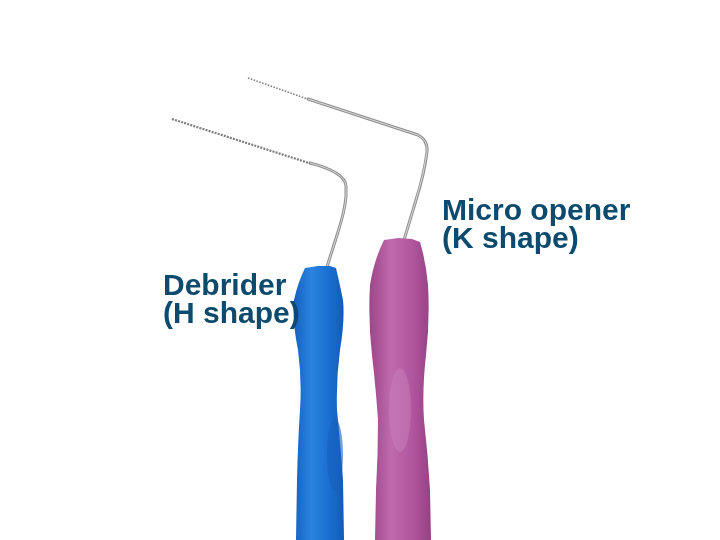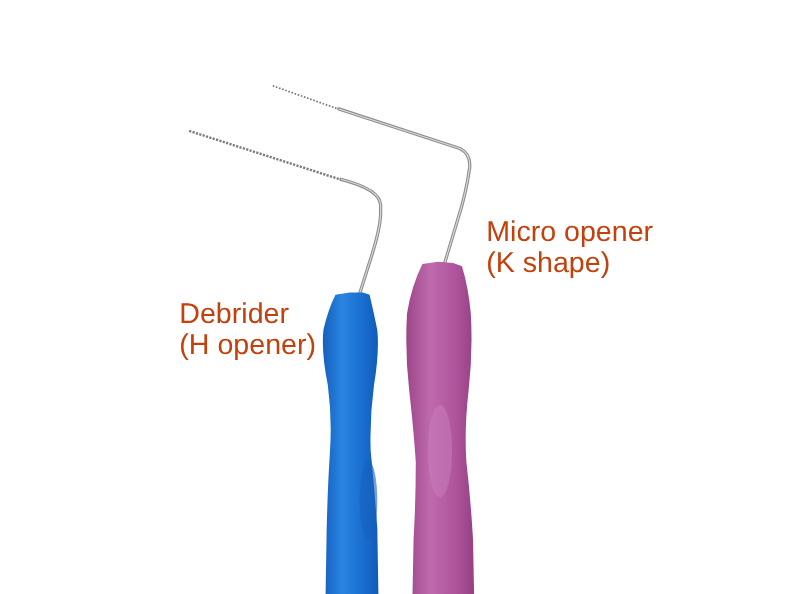--- a/index.html
+++ b/index.html
@@ -1,18 +1,18 @@
 <!DOCTYPE html>
 <html><head>
   <meta charset="utf-8">
   <style>
     html, body { margin: 0; padding: 0; background: #ffffff; }
     body { width: 720px; height: 540px; position: relative; overflow: hidden; font-family: "Liberation Sans", sans-serif; }
     .canvas { position: absolute; left: 0; top: 0; width: 720px; height: 540px; }
-    .label { position: absolute; color: #c2410c; font-size: 26px; line-height: 28px; white-space: nowrap; }
+    .label { position: absolute; color: #0c4a6e; font-size: 30px; line-height: 28px; white-space: nowrap; font-weight: bold; }
     .label-debrider { left: 163px; top: 271px; text-align: left; }
     .label-micro { left: 442px; top: 196px; text-align: left; }
     .label span { display: block; }
   </style>
 </head>
 <body>
 
 <svg class="canvas" viewBox="0 0 720 540" xmlns="http://www.w3.org/2000/svg">
   <defs>
     <linearGradient id="blueGrad" x1="0" x2="1" y1="0" y2="0">
@@ -43,19 +43,19 @@
     <path d="M308 99 L418 135 Q428 140 427 152 Q424 175 416 200 L404 240" stroke="#8f8f8f" stroke-width="3" fill="none" stroke-linecap="round"></path>
     <path d="M308 99 L418 135 Q428 140 427 152 Q424 175 416 200 L404 240" stroke="#dcdcdc" stroke-width="1" fill="none"></path>
 
     <path d="M384 240 L398 238 L412 239 L420 242 Q426 262 428 285 Q430 320 426 355 Q422 390 424 420 Q428 455 430 490 L431 540 L375 540 L376 490 Q378 455 378 420 Q376 390 372 355 Q368 320 370 285 Q374 260 384 240 Z" fill="url(#pinkGrad)"></path>
     <ellipse cx="400" cy="410" rx="11" ry="42" fill="#c77dba" opacity="0.55"></ellipse>
   </g>
 </svg>
 
 <div class="label label-debrider">
   <span>Debrider</span>
-  <span>(H opener)</span>
+  <span>(H shape)</span>
 </div>
 
 <div class="label label-micro">
   <span>Micro opener</span>
   <span>(K shape)</span>
 </div>
 
 </body></html>

